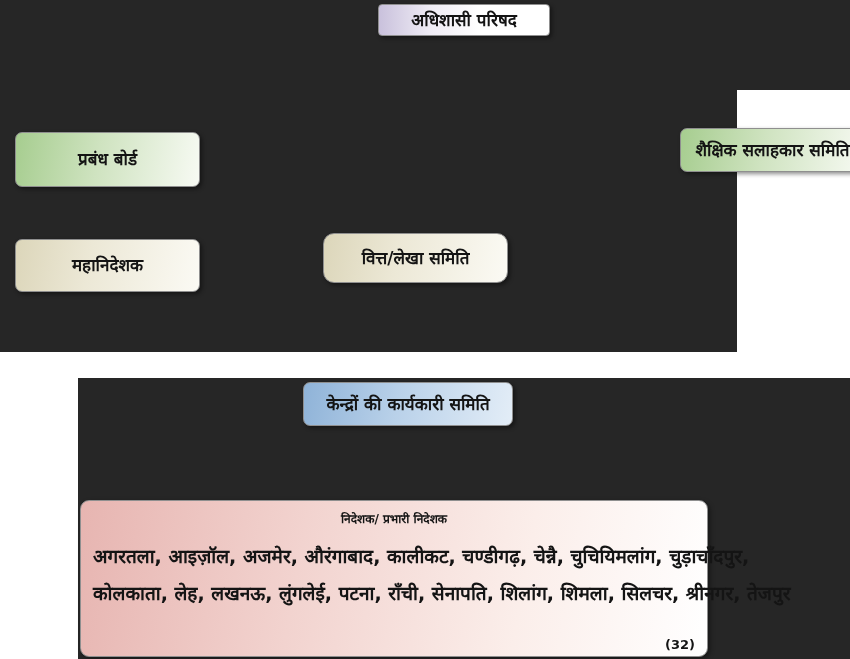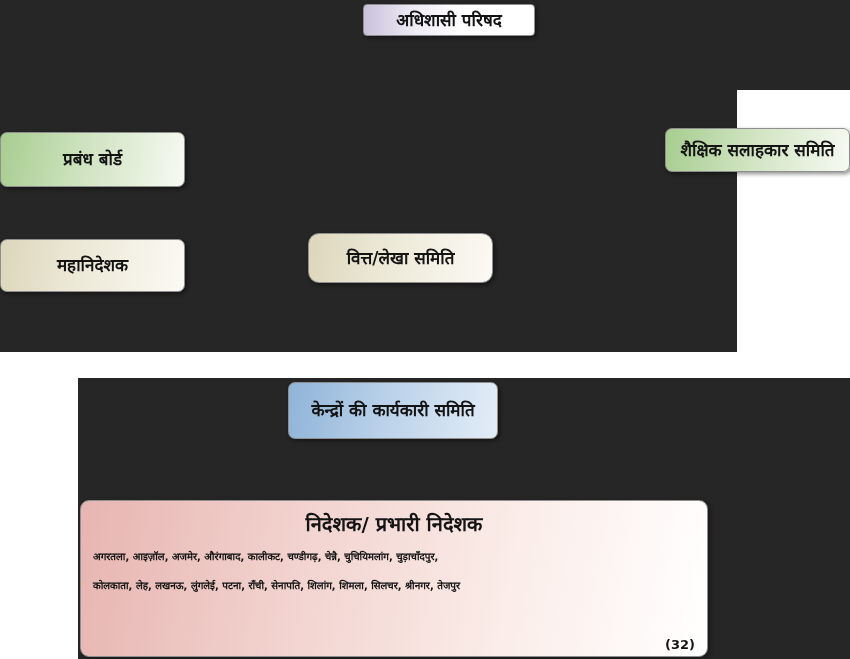--- a/index.html
+++ b/index.html
@@ -31,20 +31,21 @@
     justify-content: center;
     text-align: center;
     font-weight: bold;
     font-size: 17px;
     line-height: 1.3;
     color: #141414;
     border: 1px solid #8f8f8f;
     border-radius: 7px;
     padding: 4px 8px;
     box-shadow: 2px 2px 4px rgba(0,0,0,0.45);
+    margin-left: 15px;
   }
 
   .node-exec {
     left: 363px; top: 4px; width: 172px; height: 32px;
     border-radius: 4px;
     background: linear-gradient(to right, #c9c1dc 0%, #efecf5 30%, #ffffff 60%);
   }
   .node-board {
     left: 0; top: 132px; width: 185px; height: 55px;
     background: linear-gradient(100deg, #a6cd8f 0%, #cfe3c0 45%, #f7faf3 100%);
@@ -57,46 +58,47 @@
   .node-dg {
     left: 0; top: 239px; width: 185px; height: 53px;
     background: linear-gradient(100deg, #dcd6ba 0%, #ece8d6 40%, #fbfaf4 100%);
   }
   .node-finance {
     left: 308px; top: 233px; width: 185px; height: 50px;
     background: linear-gradient(100deg, #dcd6ba 0%, #ece8d6 40%, #fbfaf4 100%);
     border-radius: 11px;
   }
   .node-centres {
-    left: 288px; top: 382px; width: 210px; height: 57px;
+    left: 288px; top: 382px; width: 210px; height: 44px;
     background: linear-gradient(100deg, #8fb3d8 0%, #b9d1e9 45%, #e3edf7 100%);
   }
 
   
   .directors-box {
     position: absolute;
     left: 80px; top: 500px; width: 628px; height: 157px;
     background: linear-gradient(100deg, #e7b5b1 0%, #f2d3cf 35%, #fbeeea 70%, #ffffff 100%);
     border: 1px solid #8f8f8f;
     border-radius: 9px;
     box-shadow: 2px 2px 5px rgba(0,0,0,0.4);
     padding: 9px 12px 6px;
   }
   .directors-title {
     text-align: center;
     font-weight: bold;
-    font-size: 20px;
-    margin-bottom: 5px;
+    font-size: 12px;
+    margin-bottom: 15px;
   }
   .directors-line {
-    text-align: left;
+    text-align: right;
     font-weight: bold;
-    font-size: 10px;
+    font-size: 19px;
     line-height: 29px;
     white-space: nowrap;
+    margin-top: 8px;
   }
   .directors-count {
     position: absolute;
     right: 12px;
     bottom: 4px;
     font-size: 13px;
     font-weight: bold;
   }
 </style>
 </head>

